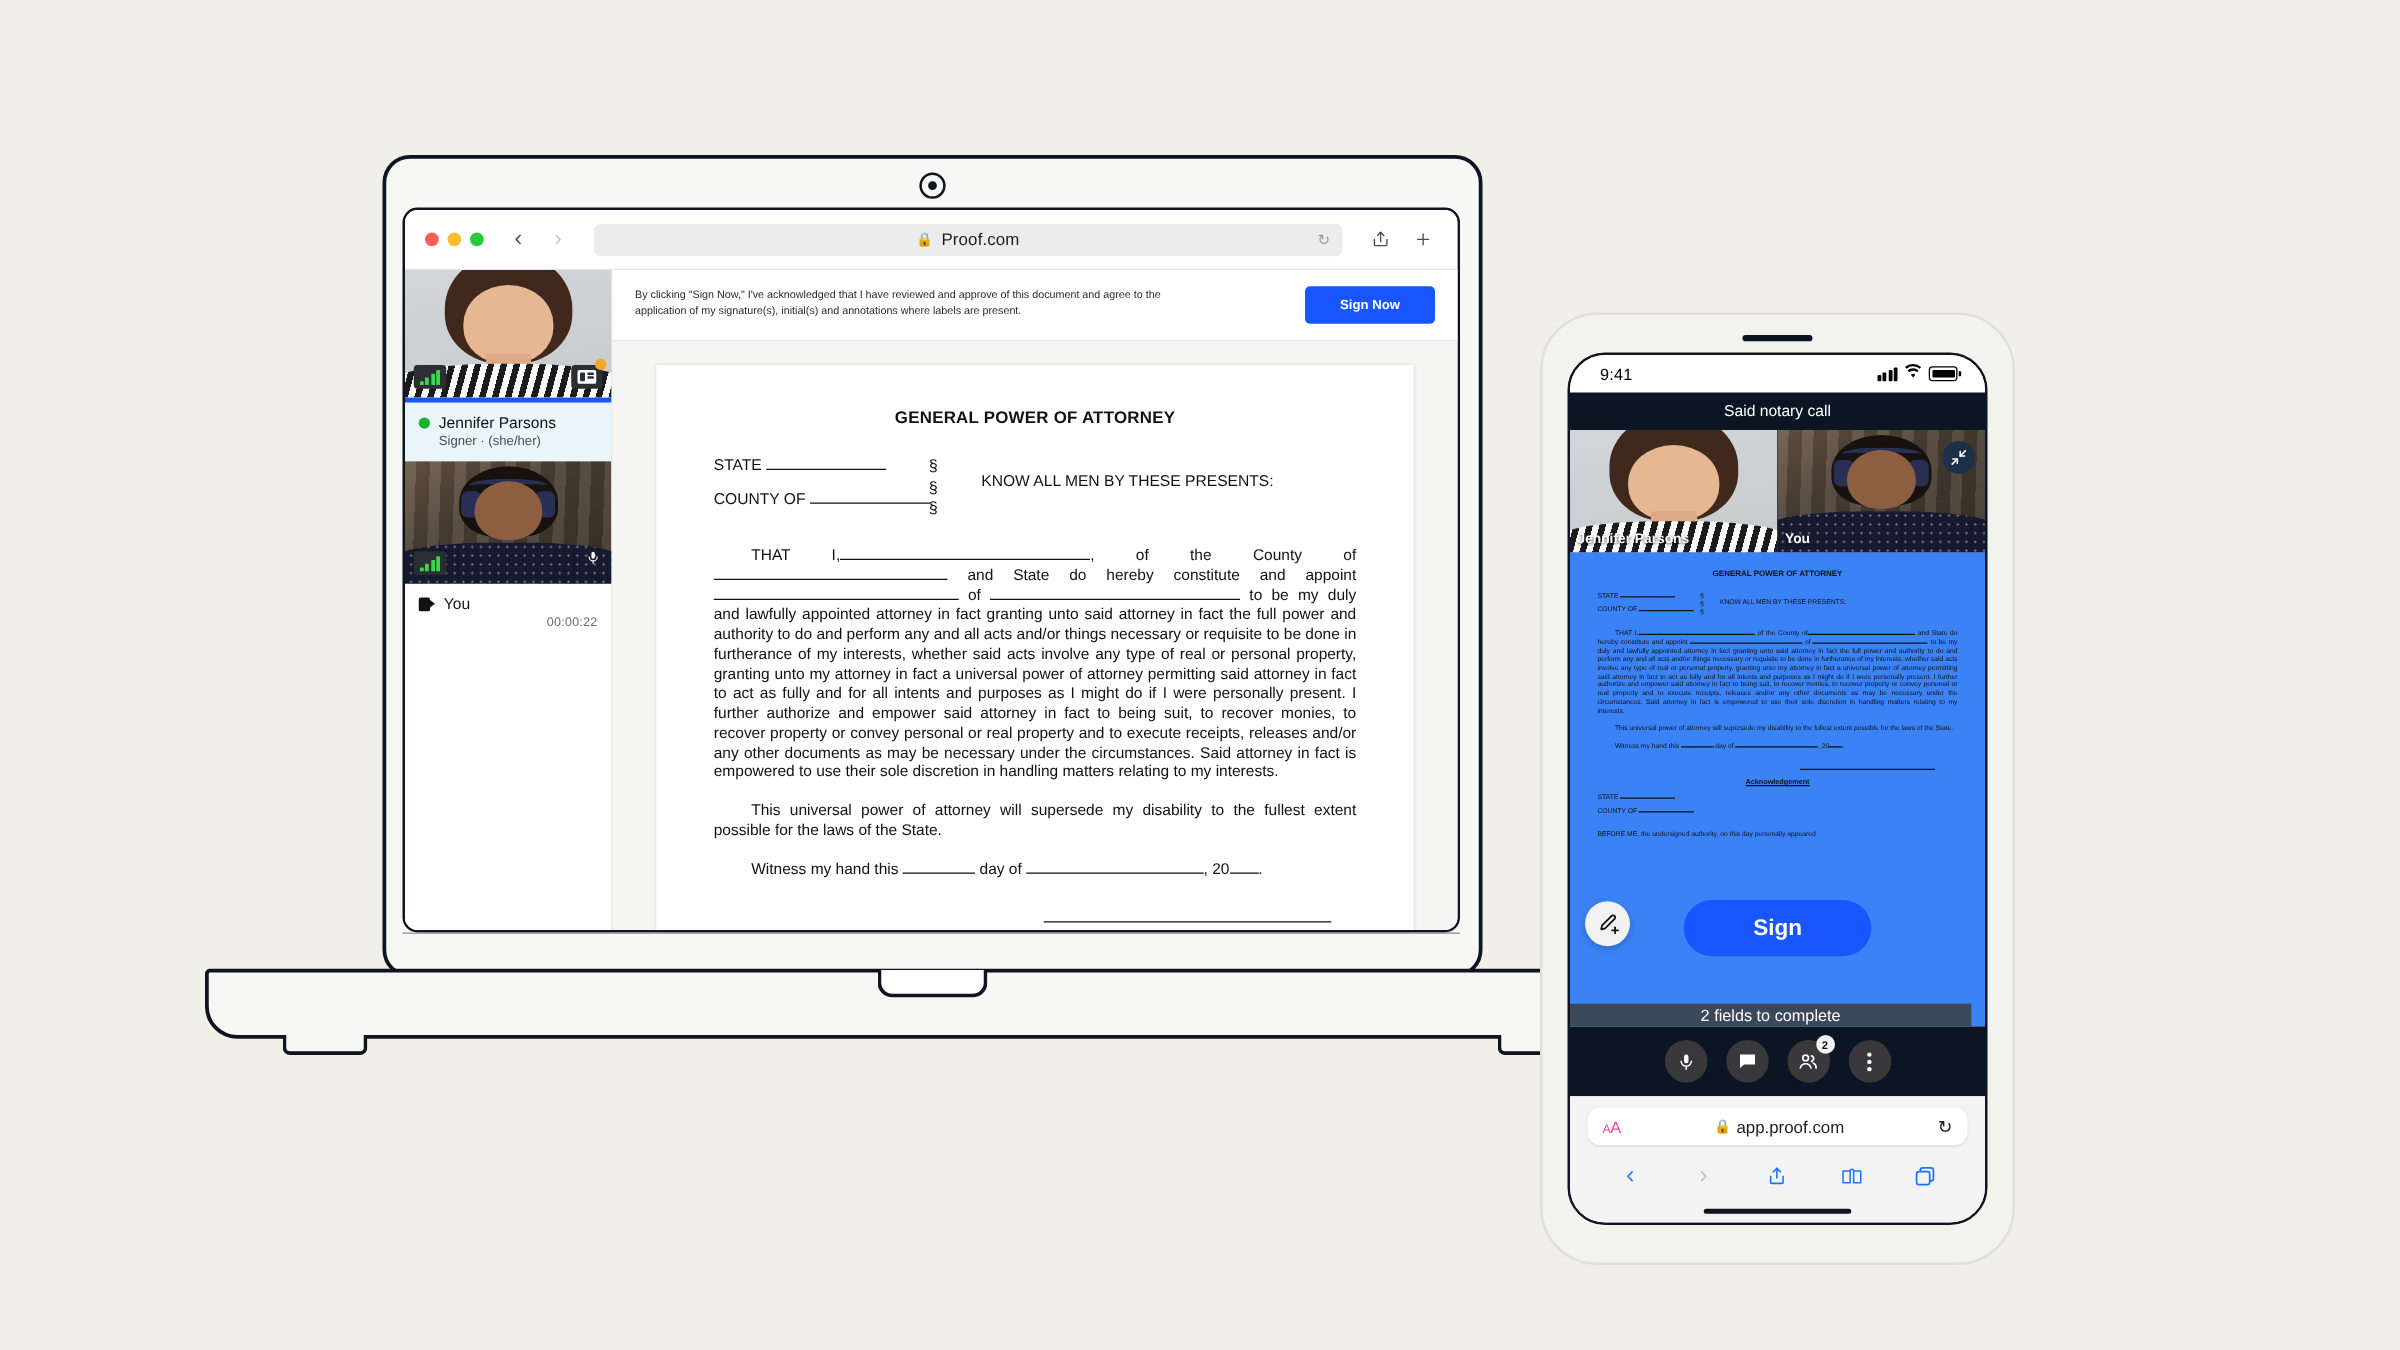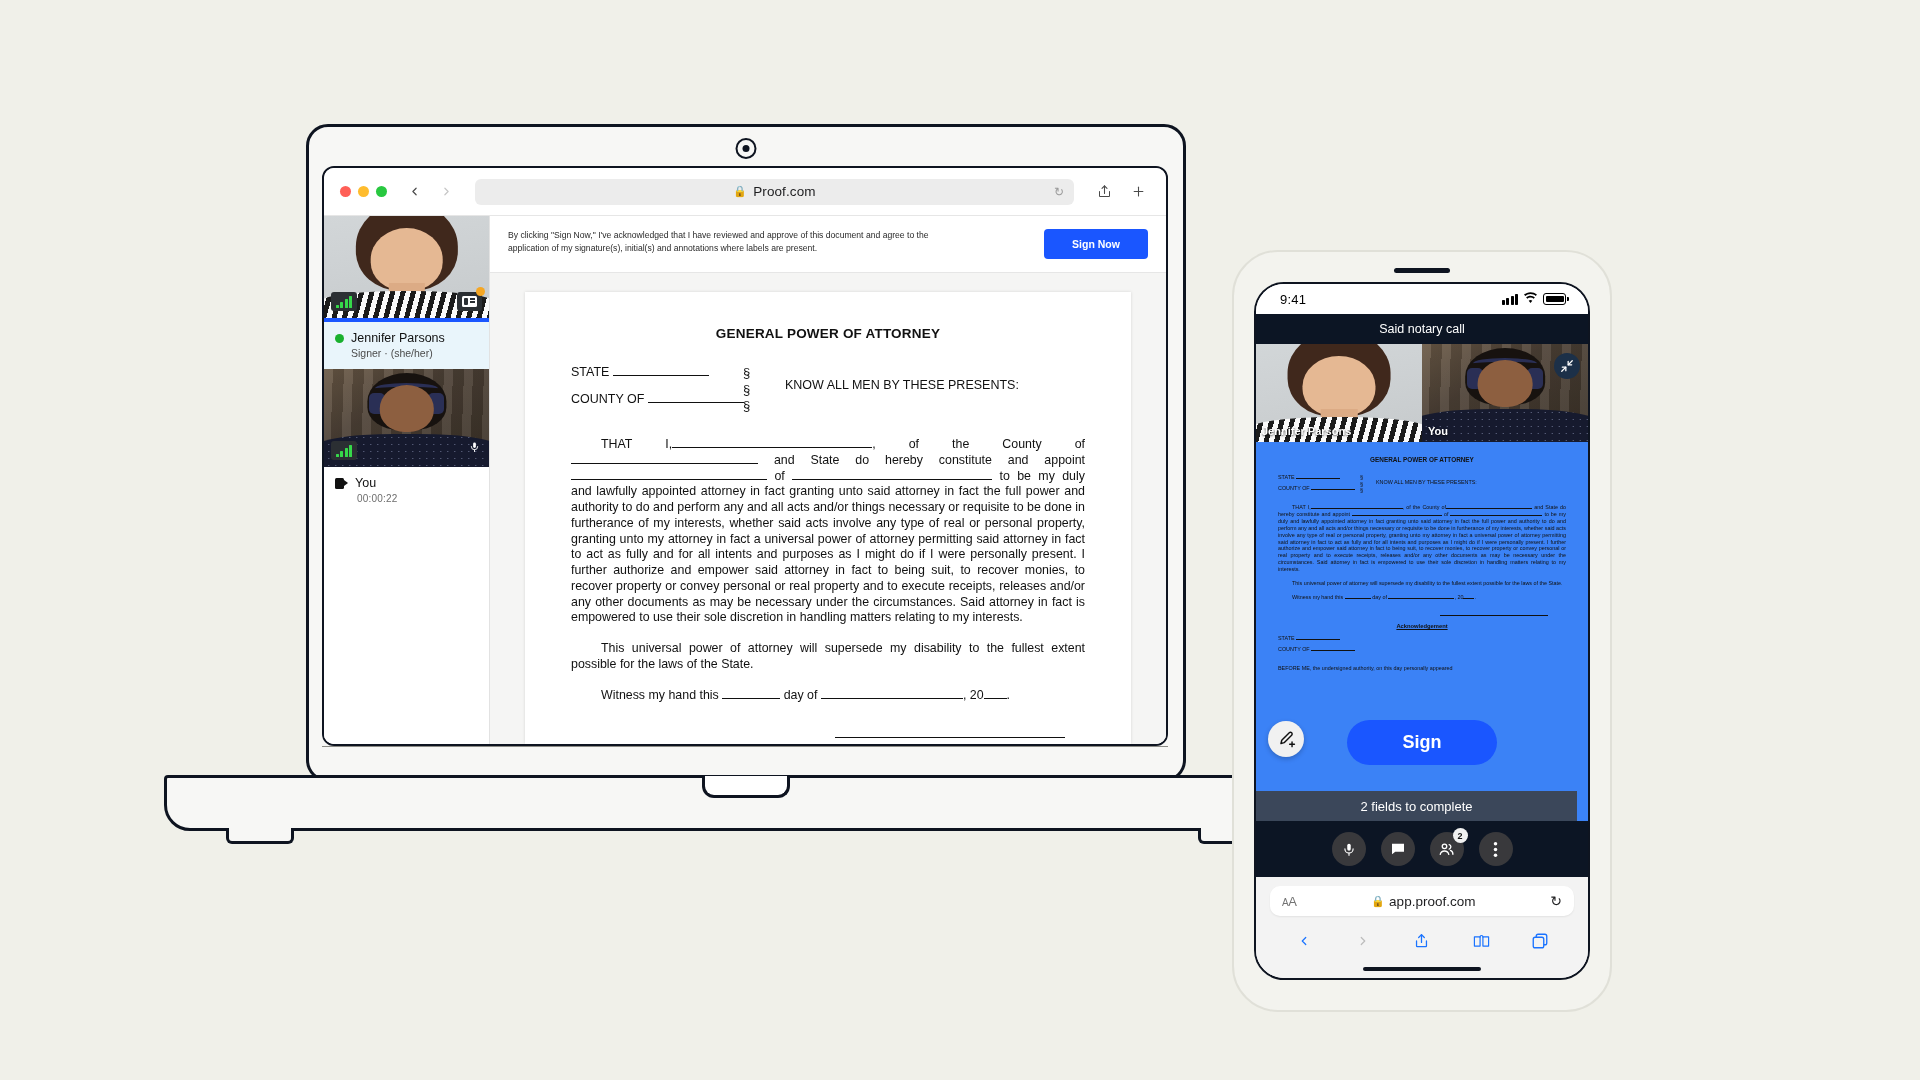--- a/index.html
+++ b/index.html
@@ -106,21 +106,21 @@
   .idbadge .card span{display:block;background:#2b2f33;}
   .idbadge .card span:first-child{width:4px;border-radius:1px;}
   .idbadge .card span:last-child{flex:1;height:2px;align-self:flex-start;box-shadow:0 3px 0 #2b2f33;}
   .notifdot{position:absolute;right:4px;bottom:22px;width:9px;height:9px;border-radius:50%;background:#f5a623;}
   .mic-overlay{position:absolute;right:9px;bottom:9px;color:#ffffff;}
   .person-row{background:#e9f5fb;padding:9px 11px 10px 11px;}
   .person-row.plain{background:#ffffff;}
   .pname{display:flex;align-items:center;gap:7px;font-size:12.5px;color:#111;font-weight:400;}
   .greendot{width:9px;height:9px;border-radius:50%;background:#19b02e;flex:0 0 9px;}
   .prole{font-size:10.5px;color:#4b4b4b;margin-left:16px;margin-top:2px;}
-  .ptime{font-size:10px;color:#6d6d6d;margin-left:22px;margin-top:3px;letter-spacing:.2px;}
+  .ptime{font-size:10px;color:#6d6d6d;margin-left:22px;margin-top:3px;letter-spacing:.2px;text-align:right;}
   .camicon{width:13px;height:11px;position:relative;flex:0 0 13px;}
   .camicon .body{position:absolute;left:0;top:0;width:9px;height:11px;background:#111;border-radius:1.5px;}
   .camicon .tri{position:absolute;right:0;top:2.5px;width:0;height:0;border-top:3px solid transparent;border-bottom:3px solid transparent;border-left:4px solid #111;}
 
   .doc-pane{flex:1;display:flex;flex-direction:column;min-width:0;background:#f5f5f4;}
   .consent-bar{
     background:#ffffff;padding:13px 18px;display:flex;align-items:flex-start;
     justify-content:space-between;gap:18px;border-bottom:1px solid #e6e6e6;
   }
   .consent-text{font-size:8.6px;line-height:1.55;color:#2a2a2a;max-width:430px;}
@@ -222,21 +222,21 @@
     background:#f1f1f1;box-shadow:0 2px 5px rgba(0,0,0,.22);
     display:flex;align-items:center;justify-content:center;z-index:6;
   }
   .sign-pill{
     position:absolute;left:50%;transform:translateX(-50%);bottom:56px;
     background:#1a56ff;color:#fff;border:none;border-radius:24px;
     width:150px;padding:12px 0;font-size:18px;font-weight:700;cursor:pointer;
     font-family:"Liberation Sans", sans-serif;z-index:7;
   }
   .fields-banner{
-    position:absolute;left:0;right:11px;bottom:0;height:30px;
+    position:absolute;left:0;right:11px;bottom:0;height:18px;
     background:rgba(60,60,60,.84);color:#fff;font-size:13px;
     display:flex;align-items:center;justify-content:center;z-index:8;
   }
   .call-controls{
     background:#0c1524;flex:0 0 auto;padding:11px 0;display:flex;
     align-items:center;justify-content:center;gap:15px;
   }
   .cbtn{
     width:34px;height:34px;border-radius:50%;background:#39393c;
     display:flex;align-items:center;justify-content:center;position:relative;
@@ -246,21 +246,21 @@
     background:#f1f1f1;color:#111;font-size:9px;font-weight:700;
     display:flex;align-items:center;justify-content:center;padding:0 3px;box-sizing:border-box;
   }
   .safari-bar{
     background:#f3f3f3;flex:0 0 auto;padding:9px 14px 4px 14px;
   }
   .safari-url{
     background:#fff;border-radius:10px;height:30px;display:flex;align-items:center;
     padding:0 12px;position:relative;box-shadow:0 1px 2px rgba(0,0,0,.07);
   }
-  .aa{font-size:13px;color:#737373;letter-spacing:-.4px;}
+  .aa{font-size:13px;color:#ec4899;letter-spacing:-.4px;}
   .aa small{font-size:10px;}
   .safari-url .u2{
     flex:1;text-align:center;font-size:13.5px;color:#1d1d1f;
     display:flex;align-items:center;justify-content:center;gap:4px;
   }
   .safari-tools{
     background:#f3f3f3;flex:0 0 auto;display:flex;align-items:center;
     justify-content:space-around;padding:8px 18px 6px 18px;color:#1a73ff;
   }
   .stool{width:26px;height:26px;display:flex;align-items:center;justify-content:center;}

